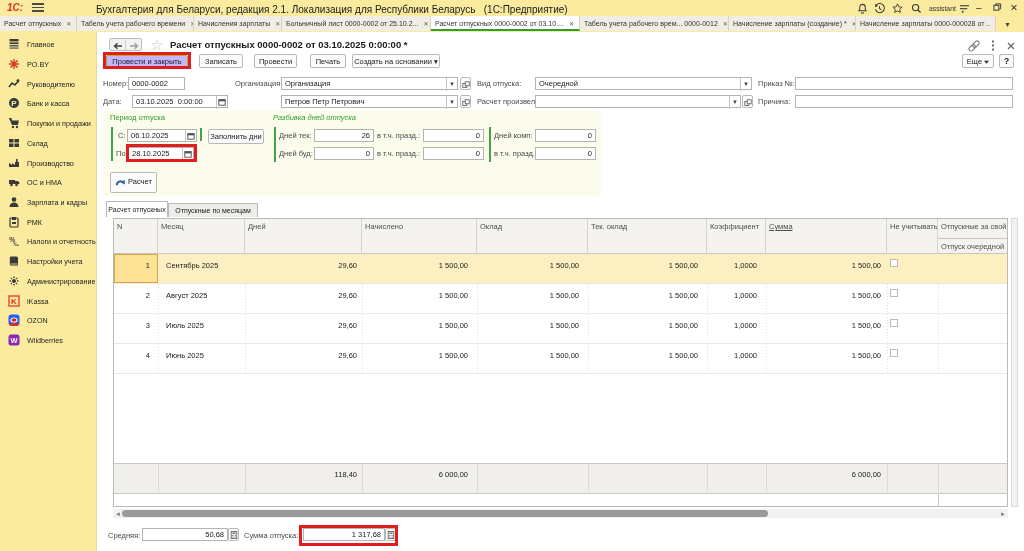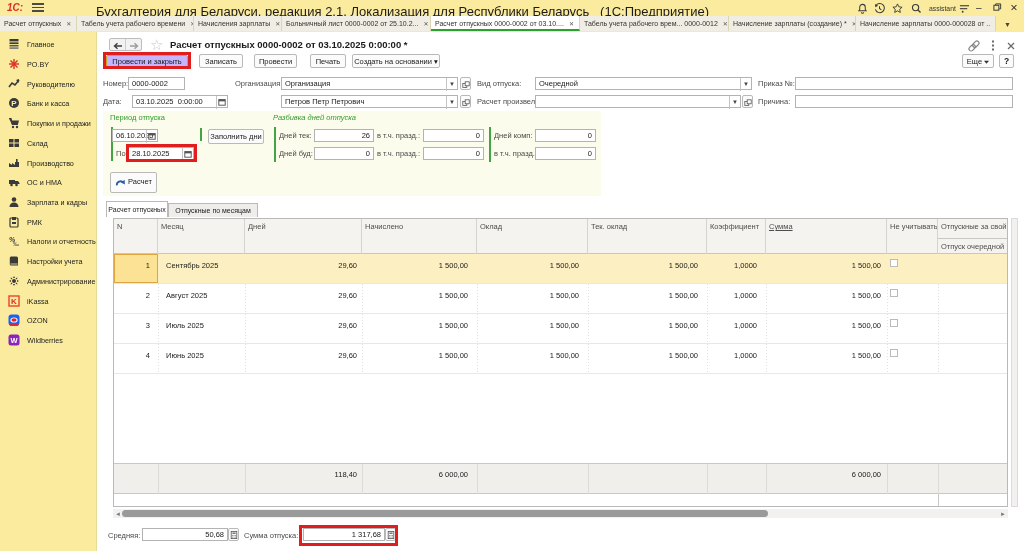--- a/index.html
+++ b/index.html
@@ -31,21 +31,21 @@
 </style></head>
 <body>
 
 <div id="topbar">
   <div class="abs" style="left:7px; top:2px; font-weight:bold; font-style:italic; color:#D93025; font-size:10px;">1С:</div>
   <div class="abs" style="left:32px; top:3px; width:12px; height:10px;">
     <div style="height:1.5px; background:#4a4a4a; margin-bottom:2px;"></div>
     <div style="height:1.5px; background:#4a4a4a; margin-bottom:2px;"></div>
     <div style="height:1.5px; background:#4a4a4a;"></div>
   </div>
-  <div class="abs" style="left:96px; top:4px; font-size:13px; color:#1b1b1b;">Бухгалтерия для Беларуси, редакция 2.1. Локализация для Республики Беларусь&nbsp;&nbsp;&nbsp;(1С:Предприятие)</div>
+  <div class="abs" style="left:96px; top:4px; font-size:10px; color:#1b1b1b;">Бухгалтерия для Беларуси, редакция 2.1. Локализация для Республики Беларусь&nbsp;&nbsp;&nbsp;(1С:Предприятие)</div>
   <div class="abs" style="left:857px; top:3px;"><svg viewBox="0 0 12 12" width="11" height="11">
         <path d="M6 1.5 a3 3 0 0 1 3 3 v2.5 l1 1.5 H2 l1-1.5 V4.5 a3 3 0 0 1 3-3z" fill="none" stroke="#3a3a3a" stroke-width="1.1"></path>
         <path d="M4.8 10 a1.2 1.2 0 0 0 2.4 0" fill="none" stroke="#3a3a3a" stroke-width="1.1"></path>
       </svg></div>
   <div class="abs" style="left:874px; top:3px;"><svg viewBox="0 0 12 12" width="11" height="11">
         <path d="M2 3 a5 5 0 1 1 -0.5 4" fill="none" stroke="#3a3a3a" stroke-width="1.1"></path>
         <polygon points="1,1 1.5,4.5 4.5,3" fill="#3a3a3a"></polygon>
         <path d="M6 3.5 V6 l2 1.5" fill="none" stroke="#3a3a3a" stroke-width="1.1"></path>
       </svg></div>
   <div class="abs" style="left:892px; top:3px;"><svg viewBox="0 0 12 12" width="11" height="11">
@@ -298,21 +298,21 @@
       <rect x="1" y="3" width="5" height="5" fill="none" stroke="#555" stroke-width="1"></rect>
       <rect x="4" y="1" width="5" height="5" fill="#fff" stroke="#555" stroke-width="1"></rect>
     </svg></div>
 <div class="lbl" style="left:758px; top:97px;">Причина:</div>
 <div class="inp" style="left:795px; top:95px; width:218px; height:13px;"></div>
 
 <div class="abs" style="left:103px; top:111px; width:498px; height:85px; background:#FCFCEC;"></div>
 <div class="lbl green" style="left:110px; top:113px;">Период отпуска</div>
 <div class="gline" style="left:111px; top:127px; height:34px;"></div>
 <div class="lbl" style="left:118px; top:131px;">С:</div>
-<div class="inp" style="left:112px; top:129px; width:46px; height:13px;">06.10.2025<span class="abs" style="right:0; top:0; width:11px; height:13px; border-left:1px solid #C4C4C4;"><svg viewBox="0 0 10 10" width="8" height="8" style="margin:2px 1px;">
+<div class="inp" style="left:127px; top:129px; width:70px; height:13px;">06.10.2025<span class="abs" style="right:0; top:0; width:11px; height:13px; border-left:1px solid #C4C4C4;"><svg viewBox="0 0 10 10" width="8" height="8" style="margin:2px 1px;">
         <rect x="1" y="2" width="8" height="7" fill="none" stroke="#555" stroke-width="1.2"></rect>
         <rect x="1" y="2" width="8" height="2.2" fill="#555"></rect>
       </svg></span></div>
 <div class="lbl" style="left:116px; top:149px;">По:</div>
 <div class="inp" style="left:128px; top:147px; width:66px; height:13px;">28.10.2025<span class="abs" style="right:0; top:0; width:11px; height:13px; border-left:1px solid #C4C4C4;"><svg viewBox="0 0 10 10" width="8" height="8" style="margin:2px 1px;">
         <rect x="1" y="2" width="8" height="7" fill="none" stroke="#555" stroke-width="1.2"></rect>
         <rect x="1" y="2" width="8" height="2.2" fill="#555"></rect>
       </svg></span></div>
 <div class="gline" style="left:200px; top:128px; height:13px;"></div>
 <div class="btn" style="left:208px; top:129px; width:56px; height:15px; line-height:13px;">Заполнить дни</div>

